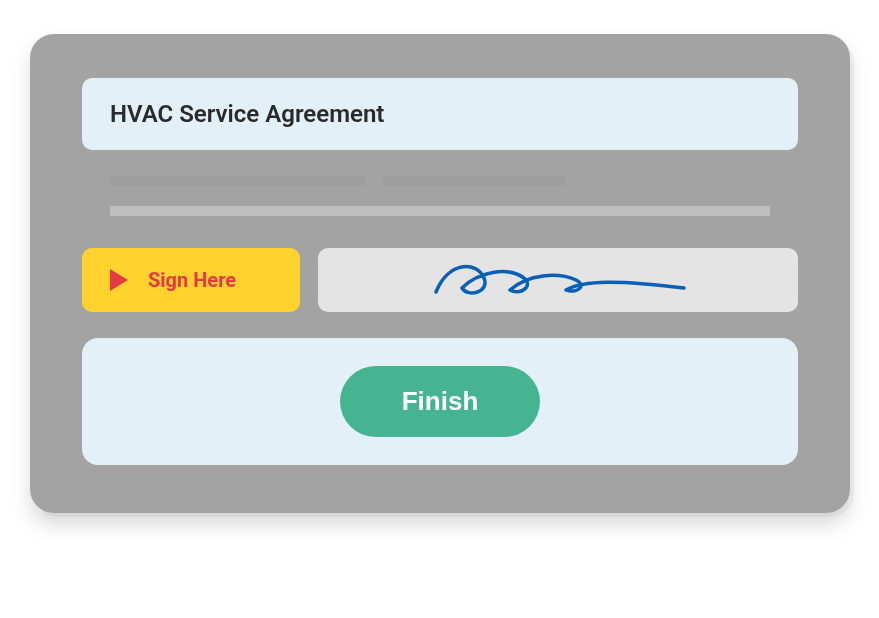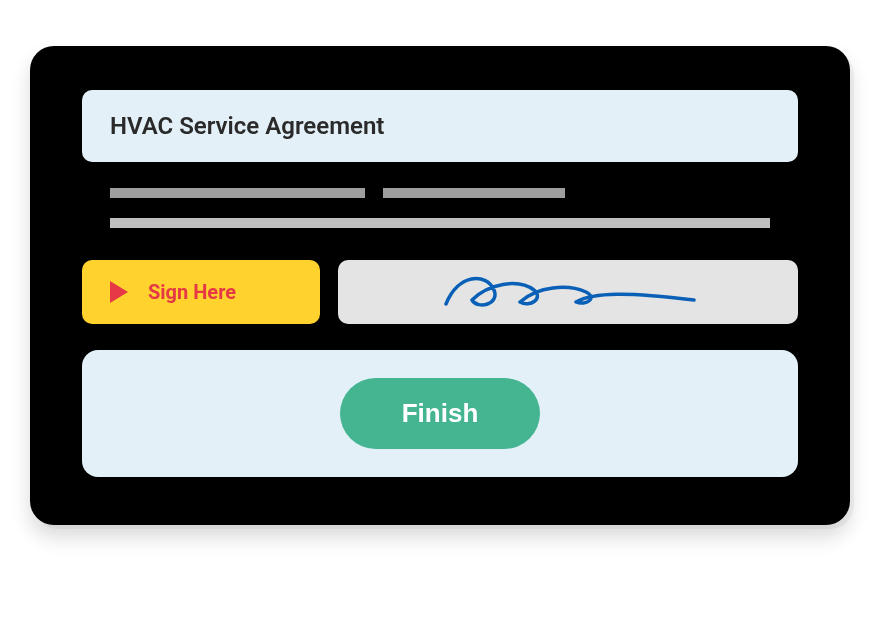--- a/index.html
+++ b/index.html
@@ -7,25 +7,25 @@
       margin: 0;
       padding: 0;
     }
     body {
       font-family: -apple-system, BlinkMacSystemFont, 'Segoe UI', Roboto, Helvetica, Arial, sans-serif;
       background: #ffffff;
       padding: 30px;
     }
     .card {
       width: 820px;
-      background: #000000;
+      background: #a3a3a3;
       border-radius: 24px;
       padding: 44px 52px 48px 52px;
       box-shadow: 0 12px 20px rgba(0,0,0,0.15), 4px 4px 0 rgba(0,0,0,0.04);
-      margin: 16px auto;
+      margin: 4px auto;
     }
     .title-bar {
       background: #e3f0f8;
       border-radius: 10px;
       padding: 22px 28px;
       margin-bottom: 26px;
     }
     .title-text {
       font-size: 24px;
       font-weight: 600;
@@ -58,21 +58,21 @@
     }
     .sign-btn {
       background: #ffd22e;
       border-radius: 10px;
       padding: 20px 28px;
       display: flex;
       align-items: center;
       gap: 20px;
       cursor: pointer;
       flex: 0 0 auto;
-      width: 238px;
+      width: 218px;
     }
     .sign-btn .triangle {
       width: 0;
       height: 0;
       border-top: 11px solid transparent;
       border-bottom: 11px solid transparent;
       border-left: 18px solid #e63946;
     }
     .sign-btn-label {
       color: #e63946;

